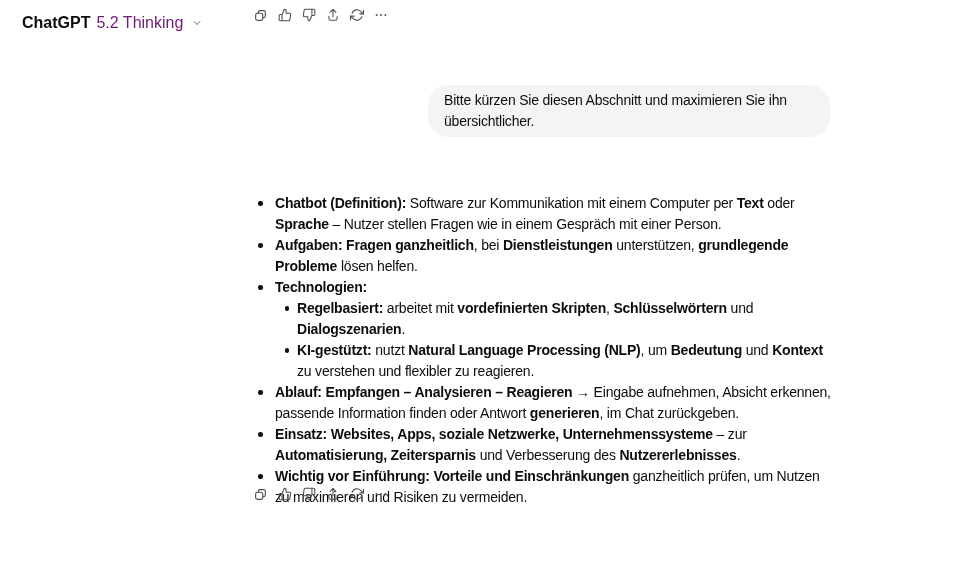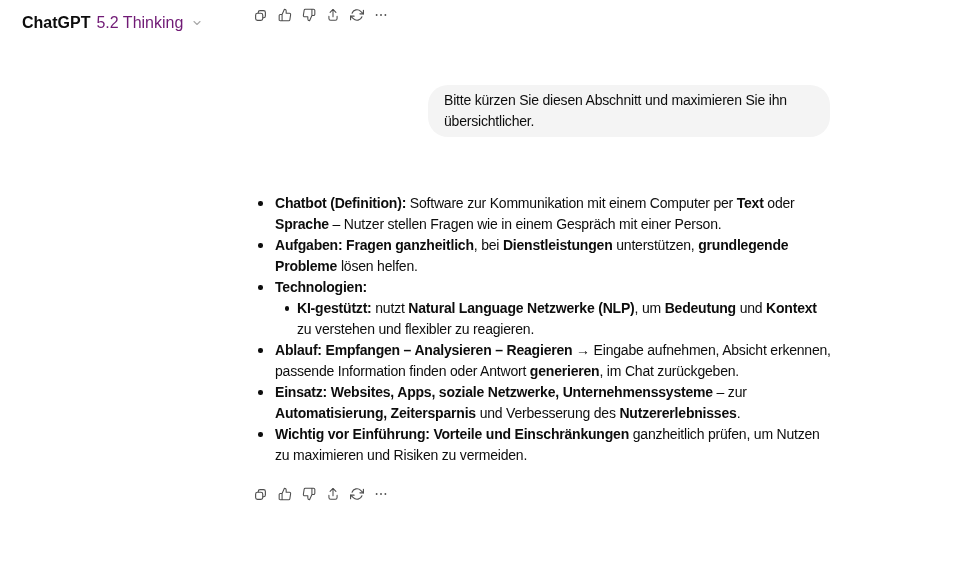--- a/index.html
+++ b/index.html
@@ -126,21 +126,25 @@
       <div class="li l1">
         <span class="marker"></span>
         <span class="content"><b>Aufgaben: Fragen ganzheitlich</b><span>, bei </span><b>Dienstleistungen</b><span> unterstützen, </span><b>grundlegende Probleme</b><span> lösen helfen.</span></span>
       </div>
       <div class="li l1">
         <span class="marker"></span>
         <span class="content"><b>Technologien:</b></span>
       </div>
       <div class="li l2">
         <span class="marker"></span>
-        <span class="content"><b>KI-gestützt:</b><span> nutzt </span><b>Natural Language Netzwerke (NLP)</b><span>, um </span><b>Bedeutung</b><span> und </span><b>Kontext</b><span> zu verstehen und flexibler zu reagieren.</span></span>
+        <span class="content"><b>Regelbasiert:</b><span> arbeitet mit </span><b>vordefinierten Skripten</b><span>, </span><b>Schlüsselwörtern</b><span> und </span><b>Dialogszenarien</b><span>.</span></span>
+      </div>
+      <div class="li l2">
+        <span class="marker"></span>
+        <span class="content"><b>KI-gestützt:</b><span> nutzt </span><b>Natural Language Processing (NLP)</b><span>, um </span><b>Bedeutung</b><span> und </span><b>Kontext</b><span> zu verstehen und flexibler zu reagieren.</span></span>
       </div>
       <div class="li l1">
         <span class="marker"></span>
         <span class="content"><b>Ablauf: Empfangen – Analysieren – Reagieren</b><span> → Eingabe aufnehmen, Absicht erkennen, passende Information finden oder Antwort </span><b>generieren</b><span>, im Chat zurückgeben.</span></span>
       </div>
       <div class="li l1">
         <span class="marker"></span>
         <span class="content"><b>Einsatz: Websites, Apps, soziale Netzwerke, Unternehmenssysteme</b><span> – zur </span><b>Automatisierung, Zeitersparnis</b><span> und Verbesserung des </span><b>Nutzererlebnisses</b><span>.</span></span>
       </div>
       <div class="li l1">

